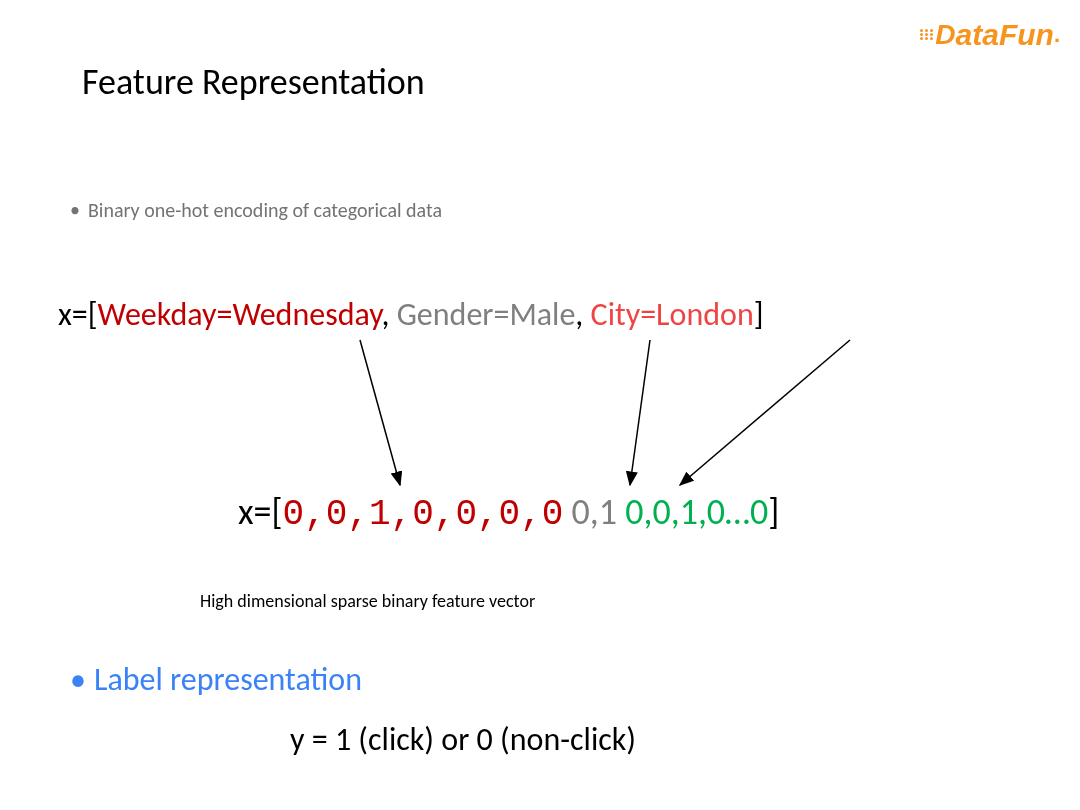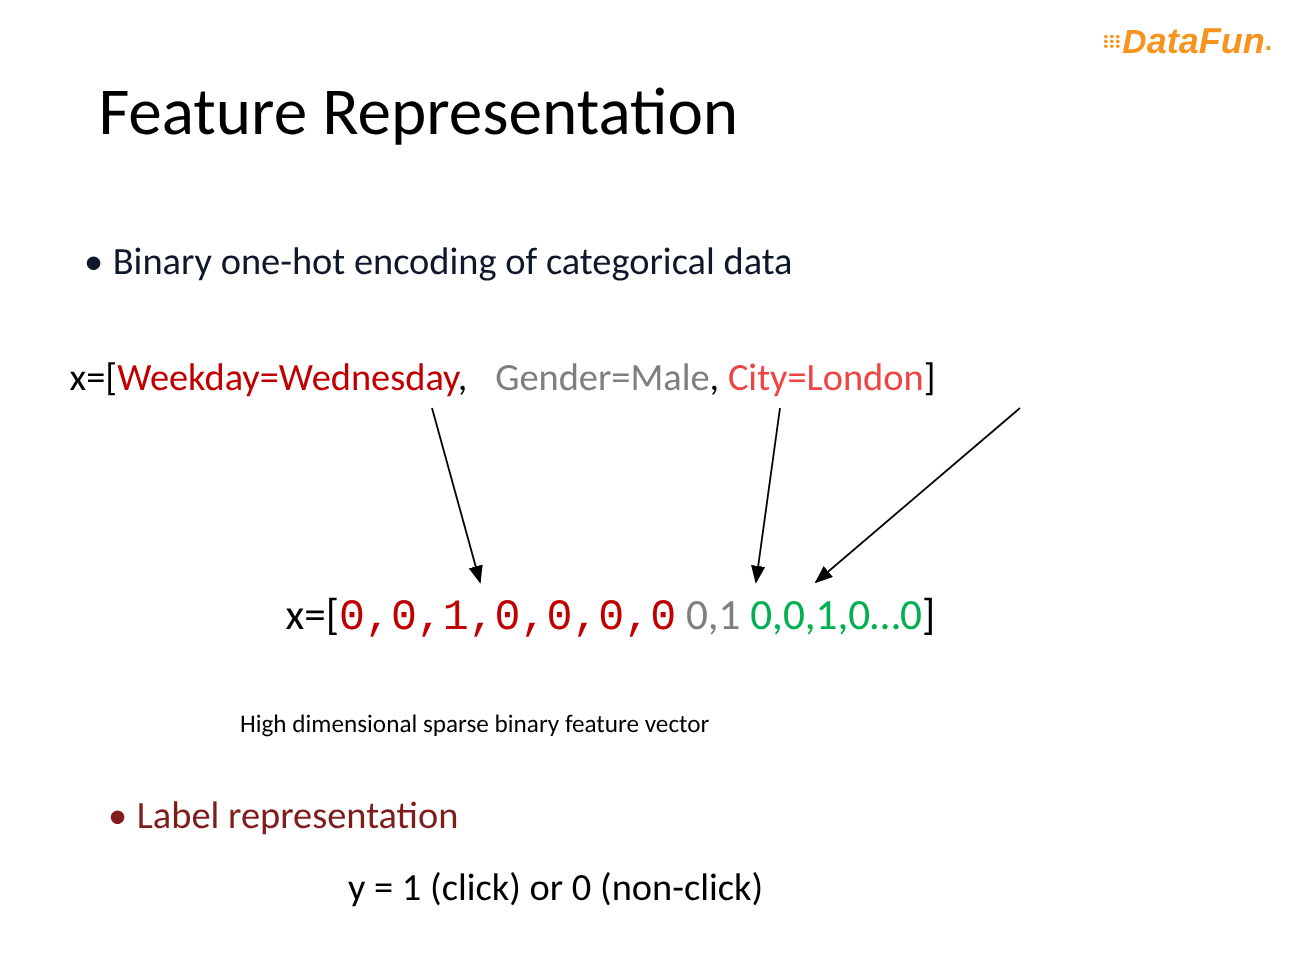--- a/index.html
+++ b/index.html
@@ -54,69 +54,68 @@
       font-weight: bold;
     }
     .logo-period {
       color: #f7941e;
       font-weight: bold;
     }
     .title {
       position: absolute;
       top: 60px;
       left: 82px;
-      font-size: 56px;
+      font-size: 36px;
       font-weight: 400;
       color: #000000;
       text-align: right;
     }
     .bullet1 {
       position: absolute;
       top: 198px;
       left: 70px;
-      font-size: 32px;
-      color: #0f172a;
+      font-size: 20px;
+      color: #737373;
     }
     .bullet-dot {
       display: inline-block;
       margin-right: 8px;
     }
     .example-line {
       position: absolute;
       top: 295px;
       left: 58px;
       font-size: 32px;
     }
     .weekday { color: #c00000; }
-    .gender { color: #7f7f7f; margin-left: 16px; }
+    .gender { color: #7f7f7f; }
     .city { color: #ef4444; }
     .black { color: #000000; }
     .vector-line {
       position: absolute;
       top: 490px;
       left: 238px;
       font-size: 36px;
     }
     .red-vec { color: #c00000; font-family: Liberation Mono, monospace; }
     .gray-vec { color: #7f7f7f; }
     .green-vec { color: #00b050; }
     .caption {
       position: absolute;
       top: 590px;
       left: 200px;
-      font-size: 21px;
+      font-size: 18px;
       color: #000000;
     }
     .bullet2 {
       position: absolute;
       top: 660px;
       left: 70px;
       font-size: 32px;
-      color: #7f1d1d;
-      margin-left: 20px;
+      color: #3b82f6;
     }
     .label-line {
       position: absolute;
       top: 720px;
       left: 290px;
       font-size: 32px;
       color: #000000;
       text-align: right;
     }
     .arrow-svg {

